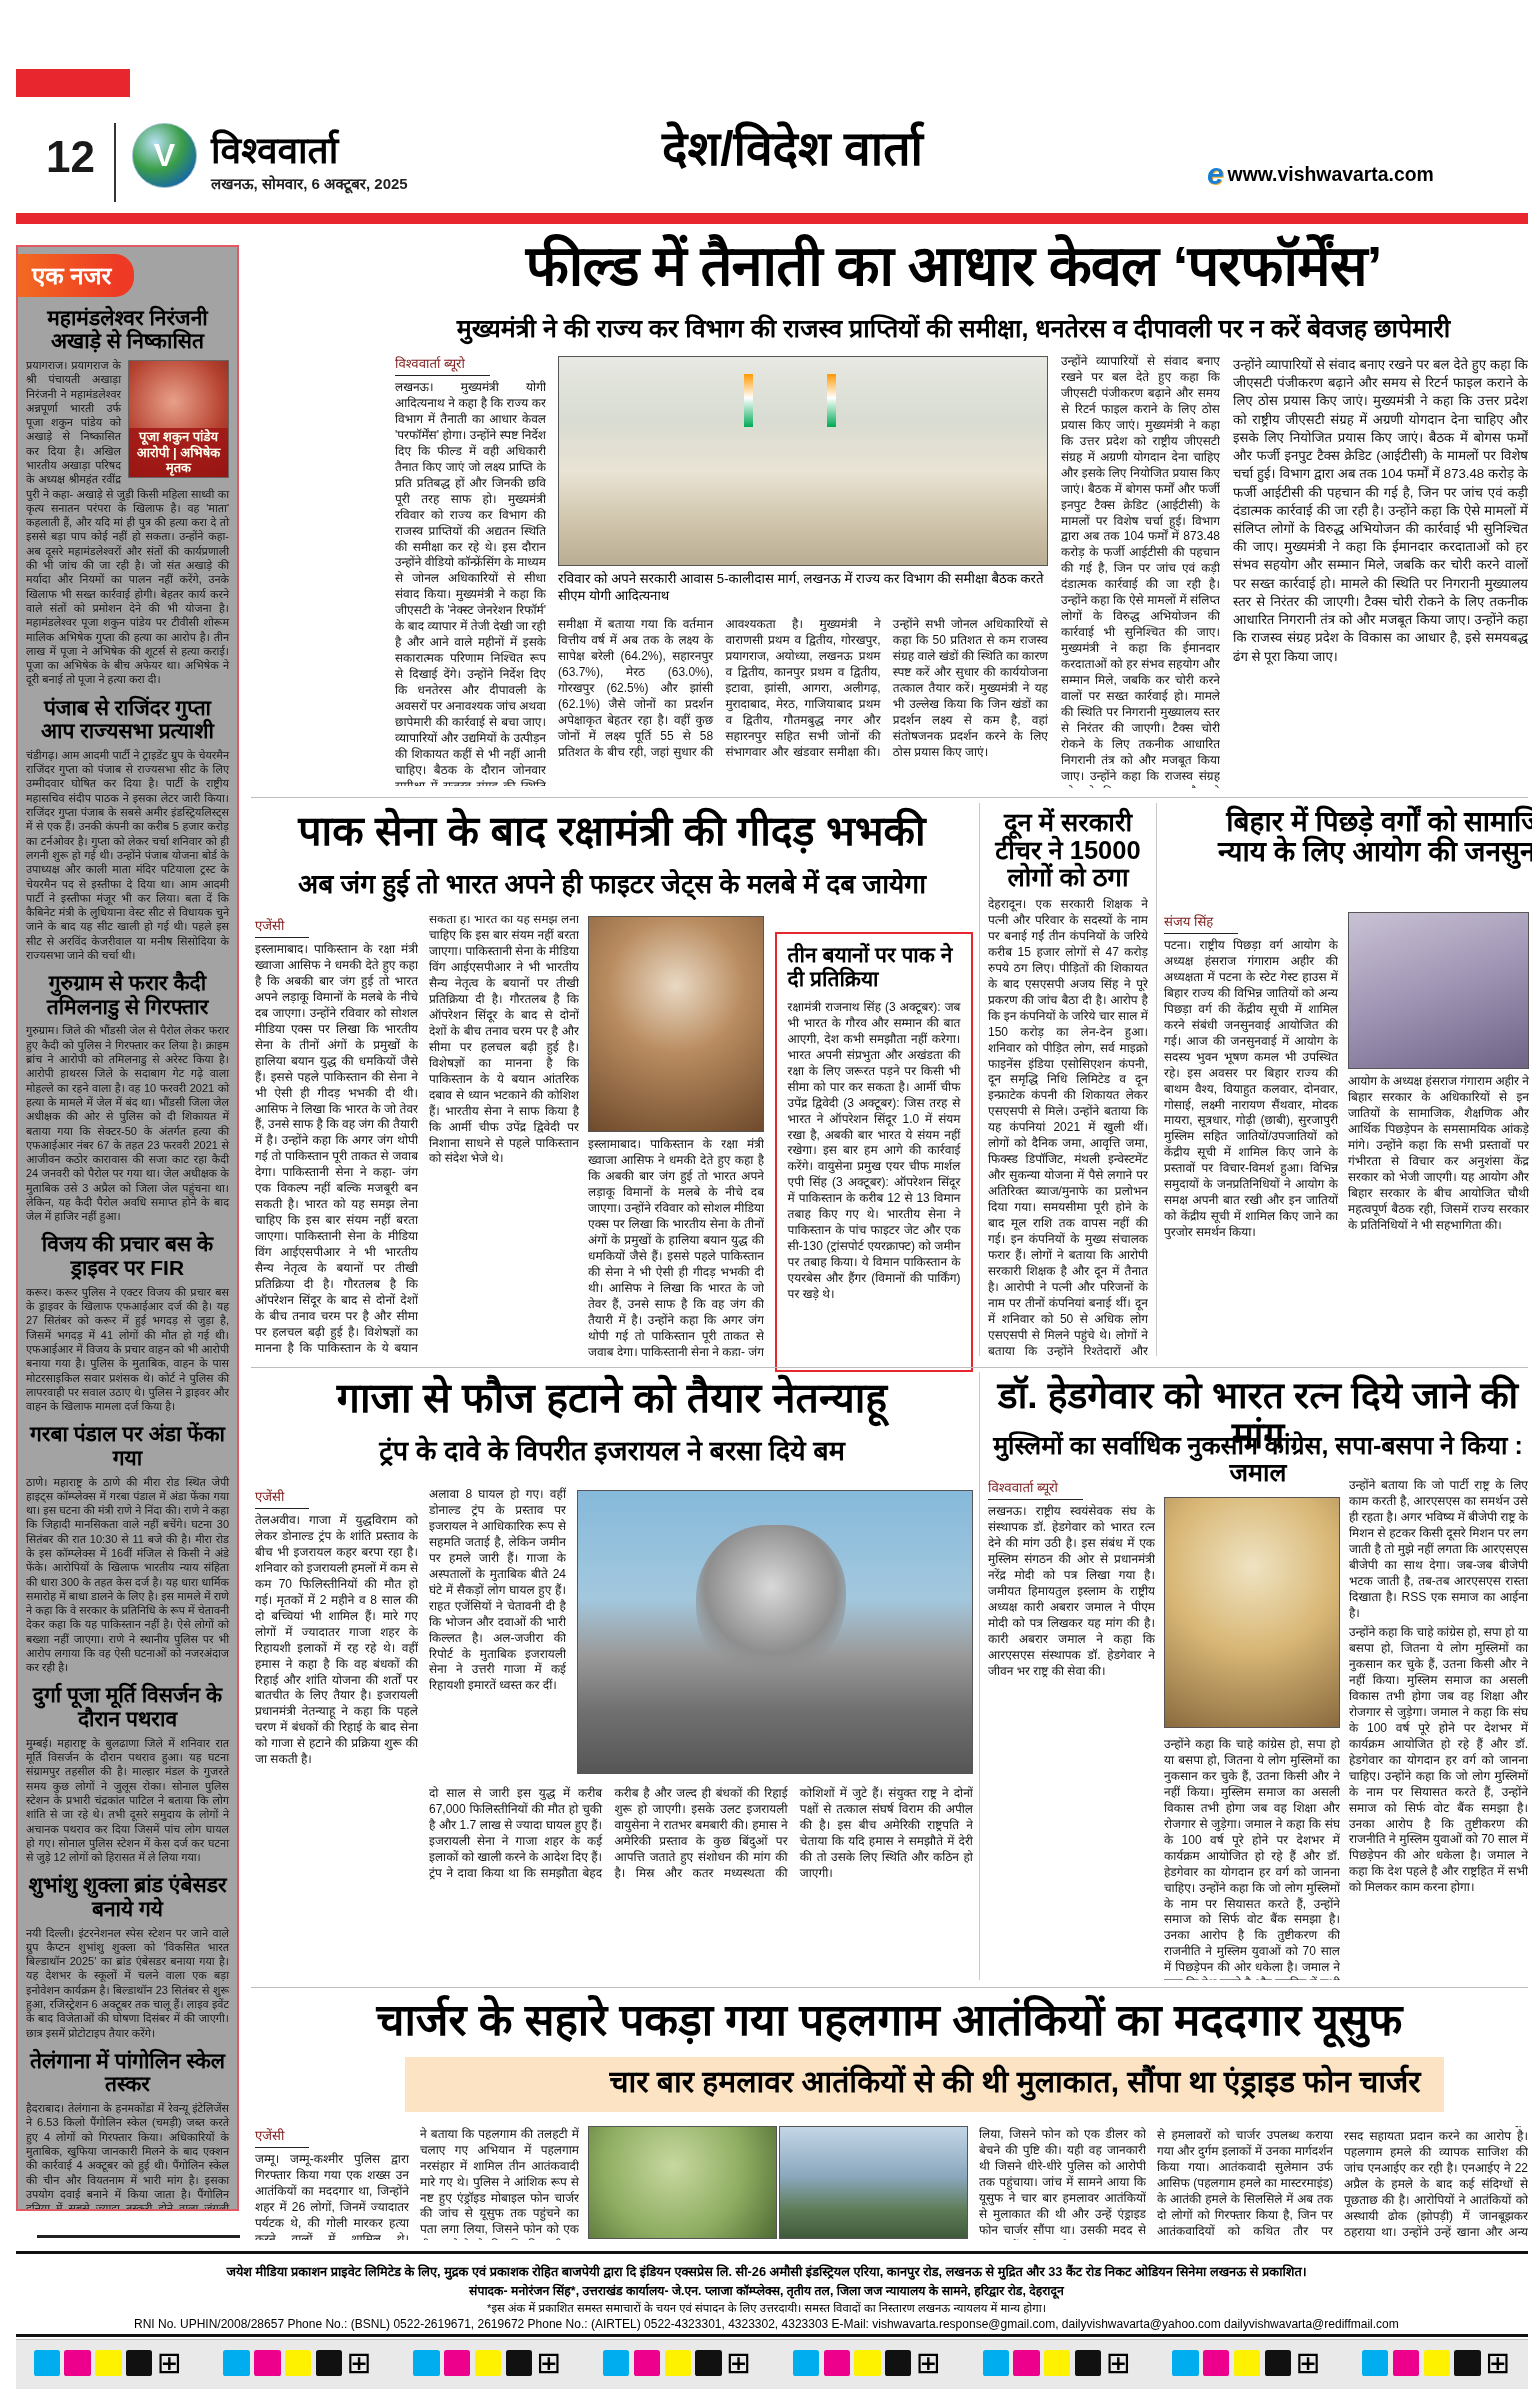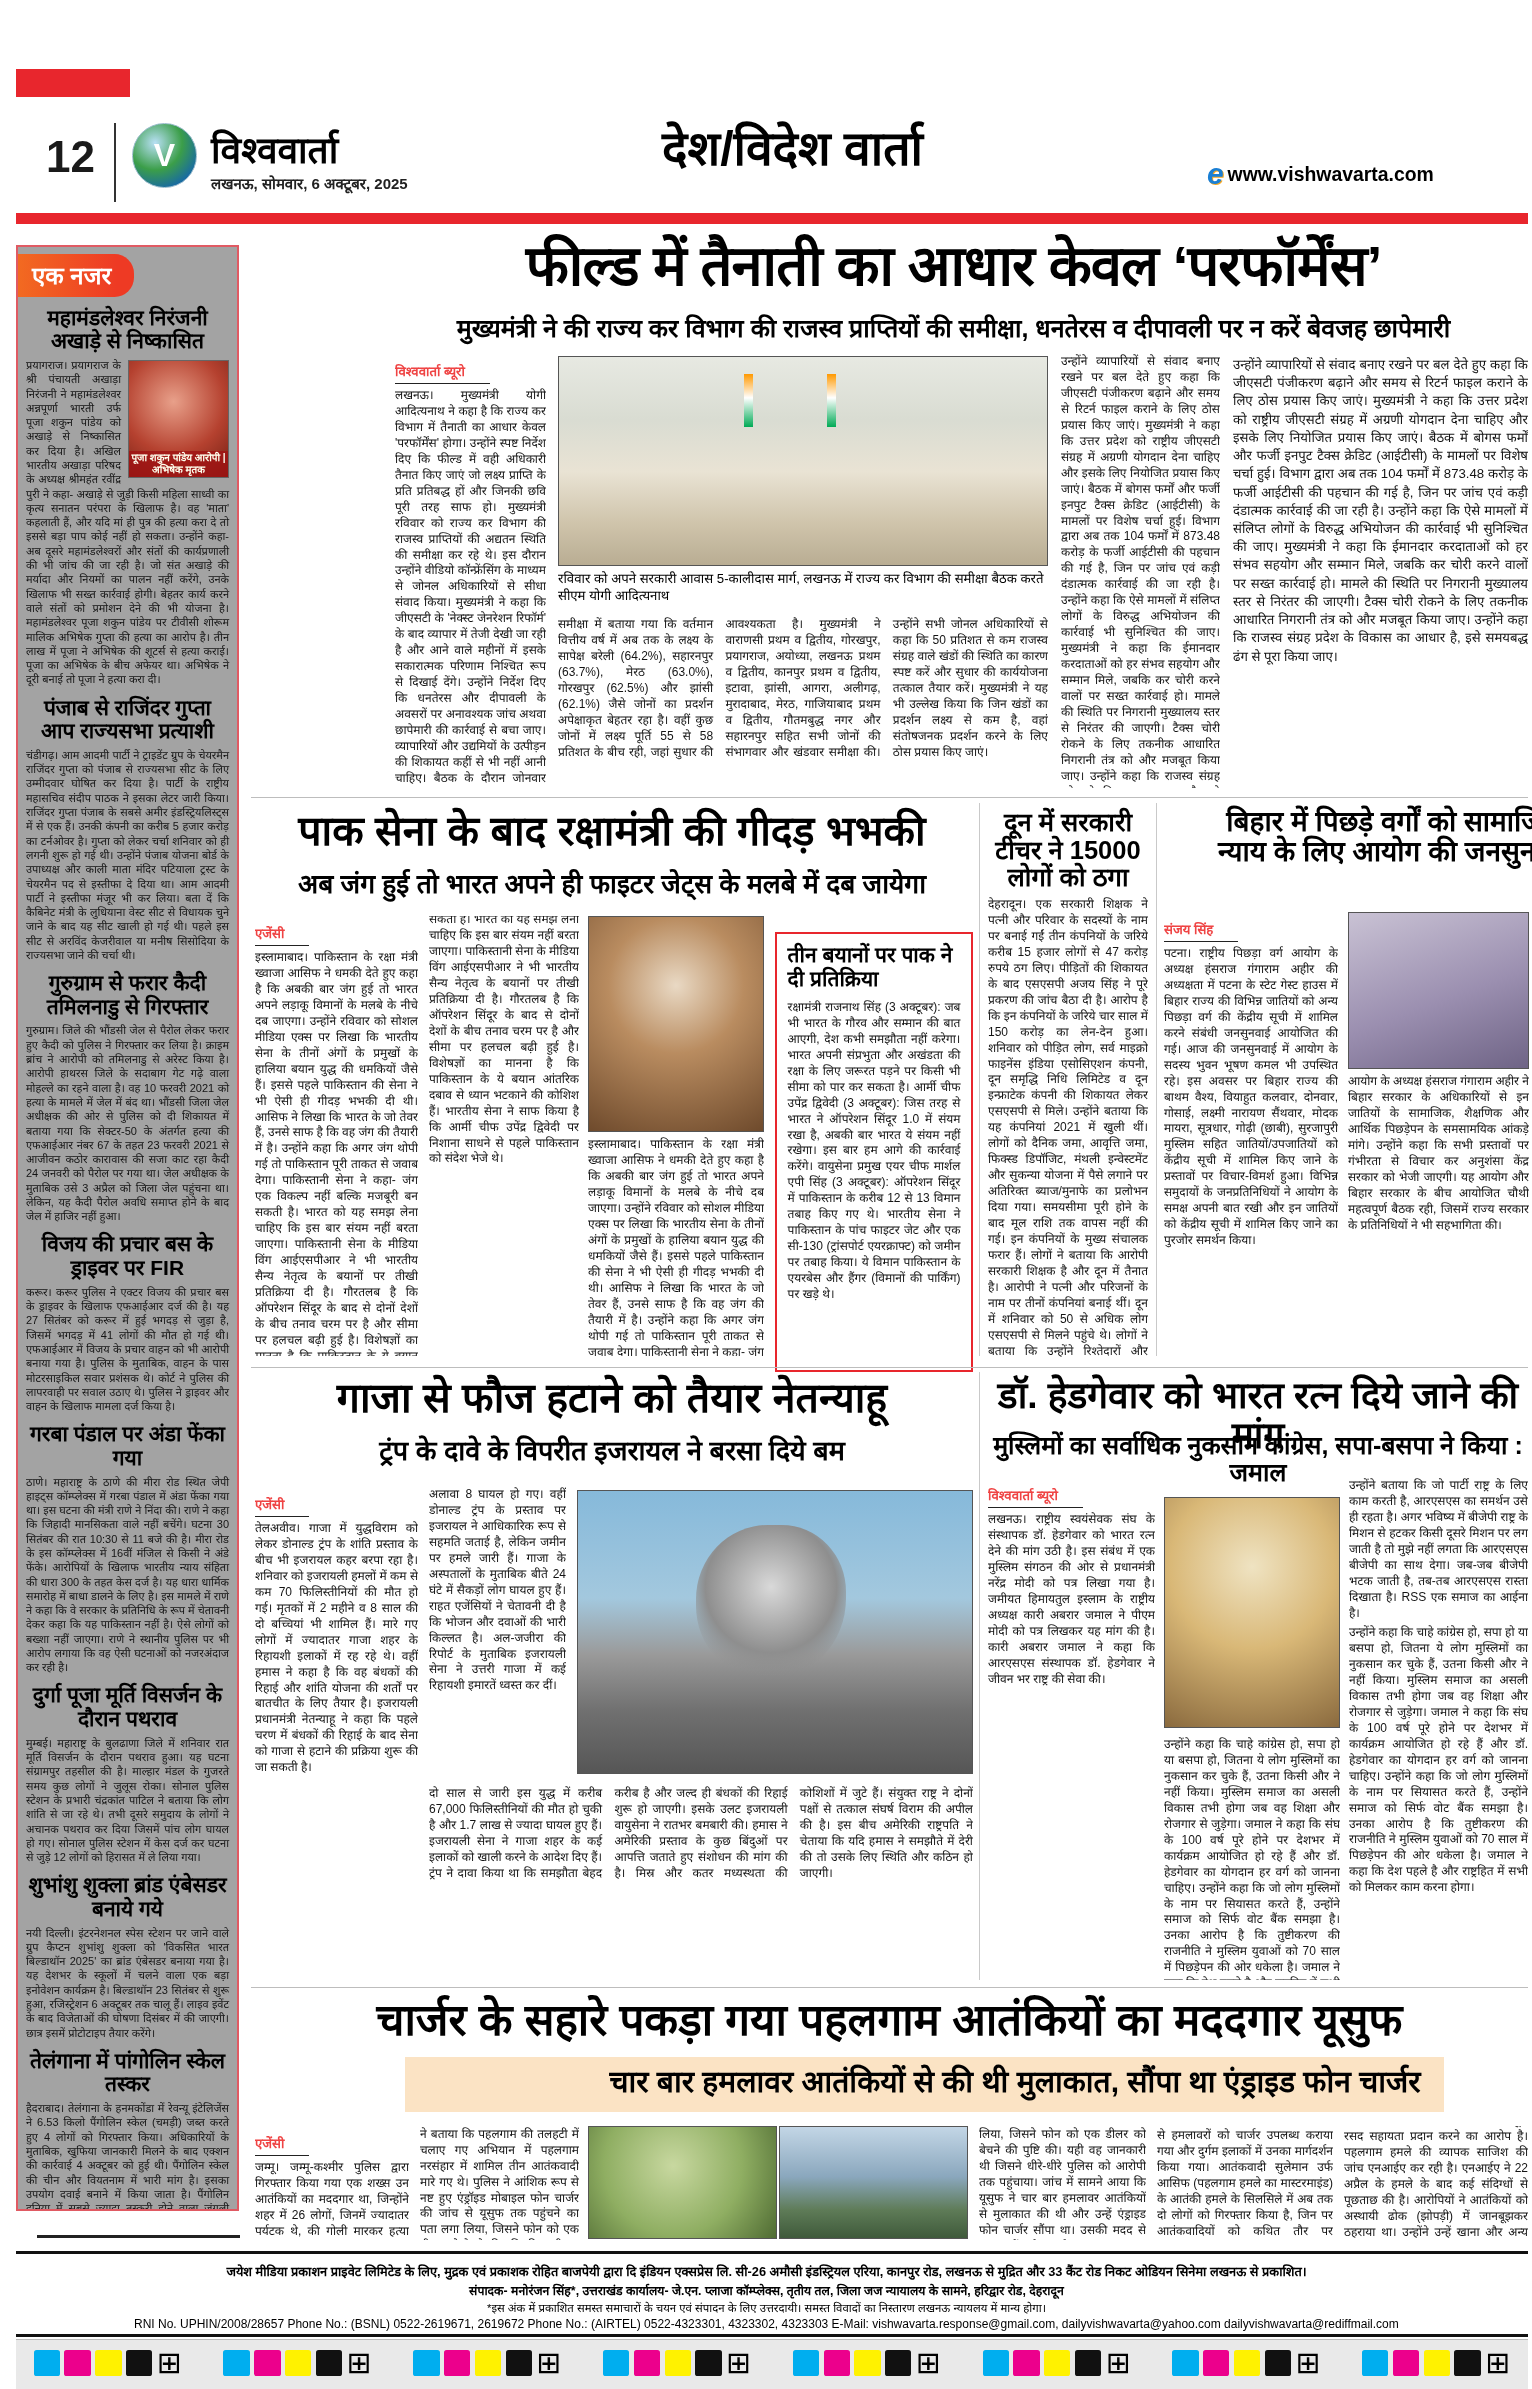--- a/index.html
+++ b/index.html
@@ -2,39 +2,39 @@
 <html style="font-size:14px"><head>
 <meta charset="utf-8">
 <style>
   html,body{margin:0;padding:0;}
   body{width:1532px;height:2389px;position:relative;background:#fff;
        font-family:"Liberation Sans","DejaVu Sans",sans-serif;color:#111;overflow:hidden;}
   .abs{position:absolute;}
   .bt{font-size:12px;line-height:1.33;text-align:justify;color:#141414;}
   .bt-lg{font-size:13.2px;line-height:1.38;text-align:justify;color:#141414;}
   .hd{font-weight:bold;color:#000;text-align:center;line-height:1.08;}
-  .byline{font-weight:bold;font-size:13.2px;color:#ef4444;border-bottom:1.8px solid #222;display:inline-block;padding:0 25px 2.6px 0;margin-bottom:4.4px;margin-top:8px;}
+  .byline{font-weight:normal;font-size:13.2px;color:#7f1d1d;border-bottom:1.8px solid #222;display:inline-block;padding:0 25px 2.6px 0;margin-bottom:4.4px;}
   .cols3{column-count:3;column-gap:12.3px;}
   .photo{background:#ccc;border:0.9px solid #555;box-sizing:border-box;}
   .cap{font-weight:normal;font-size:13.2px;color:#000;line-height:1.25;}
   .vrule{width:0.9px;background:#c9c9c9;}
   .hrule{height:0.9px;background:#bdbdbd;}
   
   .masthead{font-weight:bold;font-size:37px;color:#000;}
   .pageno{font-weight:bold;font-size:44px;color:#1a1a1a;}
   
   .en-box{border:2.2px solid #e05a63;background:#a3a3a3;box-sizing:border-box;}
   .en-band{background:linear-gradient(90deg,#f26a21 0%,#ee3a24 85%);color:#fff;font-weight:bold;
            font-size:24px;padding:3.5px 23px 6.2px 14px;display:inline-block;border-radius:0 19.4px 19.4px 0;}
   .en-hd{font-weight:bold;font-size:21px;line-height:1.12;color:#000;margin:8.8px 0 5.3px 0;text-align:center;}
   .en-body{font-size:11px;line-height:1.3;text-align:justify;color:#141414;}
   .en-photo{float:right;width:99px;height:116px;margin:1.8px 0 3.5px 7px;position:relative;
             background:radial-gradient(circle at 45% 35%, #e8a08a 0%, #b5412f 55%, #6e1d12 100%);border:0.9px solid #666;}
   .en-photo .pcap{position:absolute;bottom:0;left:0;right:0;background:rgba(160,20,20,.82);color:#ffe;
-            font-size:10px;font-weight:bold;text-align:center;line-height:1.2;padding:0.9px 0;}
+            font-size:13px;font-weight:bold;text-align:center;line-height:1.2;padding:0.9px 0;}
   .redbox{border:2.6px solid #e8262d;box-sizing:border-box;padding:8.8px 10.6px;}
   .peach{background:#fbe3c4;}
   .cmyk{width:26.4px;height:26.4px;display:inline-block;margin-right:4.4px;border-radius:2.6px;}
   .reg{font-size:30px;line-height:26.4px;color:#000;display:inline-block;vertical-align:top;}
 </style>
 </head>
 <body>
 
 <div class="abs" style="left:16px;top:69px;width:114px;height:28px;background:#e8262d;"></div>
 <div class="abs" style="left:16px;top:97px;width:1512px;height:255px;"></div>

